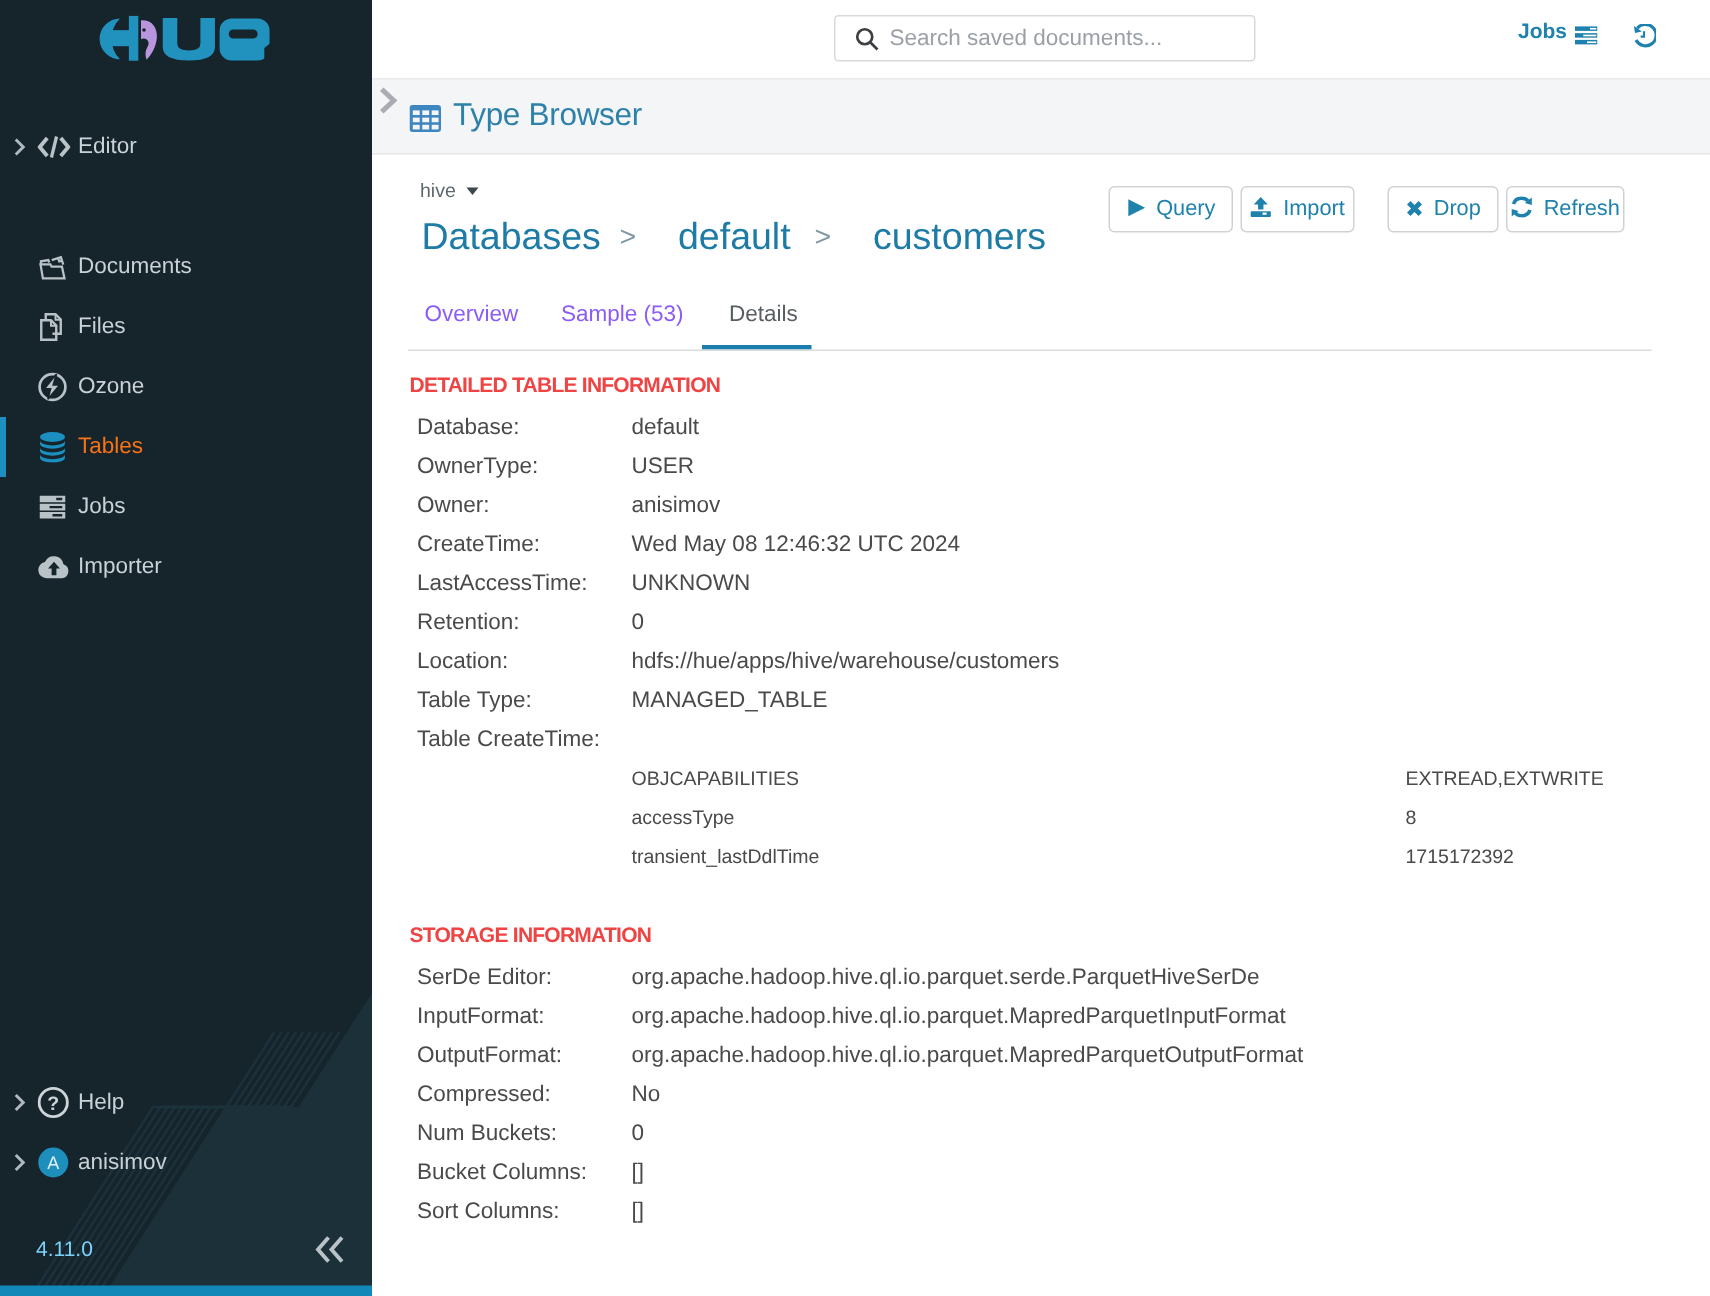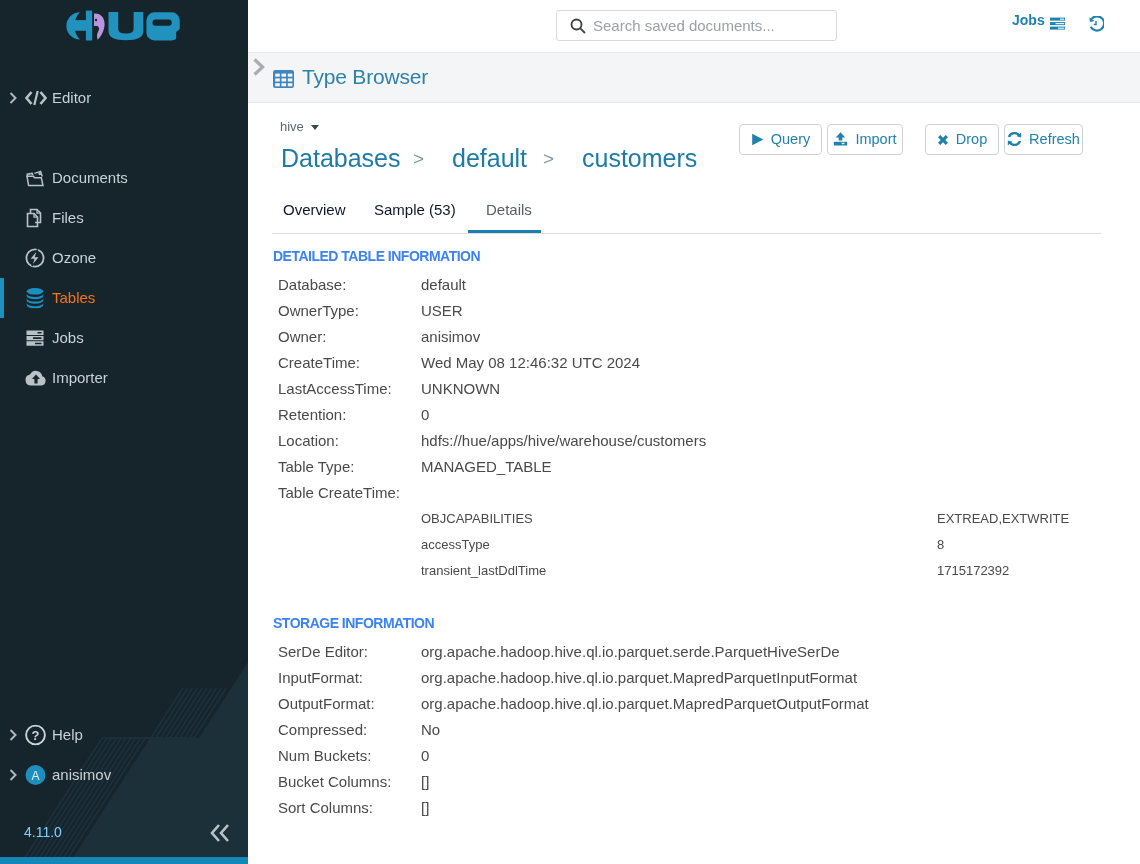--- a/index.html
+++ b/index.html
@@ -37,26 +37,26 @@
 #hive { position:absolute; left:32px; top:119px; font-size:13px; color:#5d686d; }
 #hive .caret { display:inline-block; width:0; height:0; border-left:4.5px solid transparent; border-right:4.5px solid transparent; border-top:5.5px solid #3c464b; margin-left:7px; vertical-align:1px; }
 .bc { position:absolute; top:144px; height:28px; line-height:28px; font-size:25px; color:#1e7ba6; }
 .bcsep { position:absolute; top:148px; height:22px; line-height:22px; font-size:19px; color:#7e97a3; }
 
 
 .btn { position:absolute; top:124px; height:31px; border:1px solid #cfd3d6; border-radius:4px; background:#fff; color:#1f82ad; font-size:14.5px; line-height:29px; text-align:center; }
 .btn svg { vertical-align:-2px; margin-right:7px; }
 
 
-.tab { position:absolute; top:196px; height:28px; line-height:28px; font-size:15px; color:#0f172a; }
+.tab { position:absolute; top:196px; height:28px; line-height:28px; font-size:15px; color:#8b5cf6; }
 #tabline { position:absolute; left:24px; top:233px; width:829px; height:1px; background:#dadde0; }
 #tabunder { position:absolute; left:220px; top:230px; width:73px; height:3px; background:#1b7eae; }
 
 
-.sechead { position:absolute; left:25px; height:16px; line-height:16px; font-size:14px; font-weight:bold; color:#3b82f6; letter-spacing:-0.5px; }
+.sechead { position:absolute; left:25px; height:16px; line-height:16px; font-size:14px; font-weight:bold; color:#ef4444; letter-spacing:-0.5px; }
 .row { position:absolute; left:30px; height:26px; line-height:26px; font-size:15px; color:#4a4a4a; }
 .row .k { position:absolute; left:0px; white-space:nowrap; }
 .row .v { position:absolute; left:143px; white-space:nowrap; }
 .prow { position:absolute; left:173px; height:26px; line-height:26px; font-size:13px; color:#4a4a4a; }
 .prow .v2 { position:absolute; left:516px; }
 </style>
 </head>
 <body>
 <div id="page">
 

